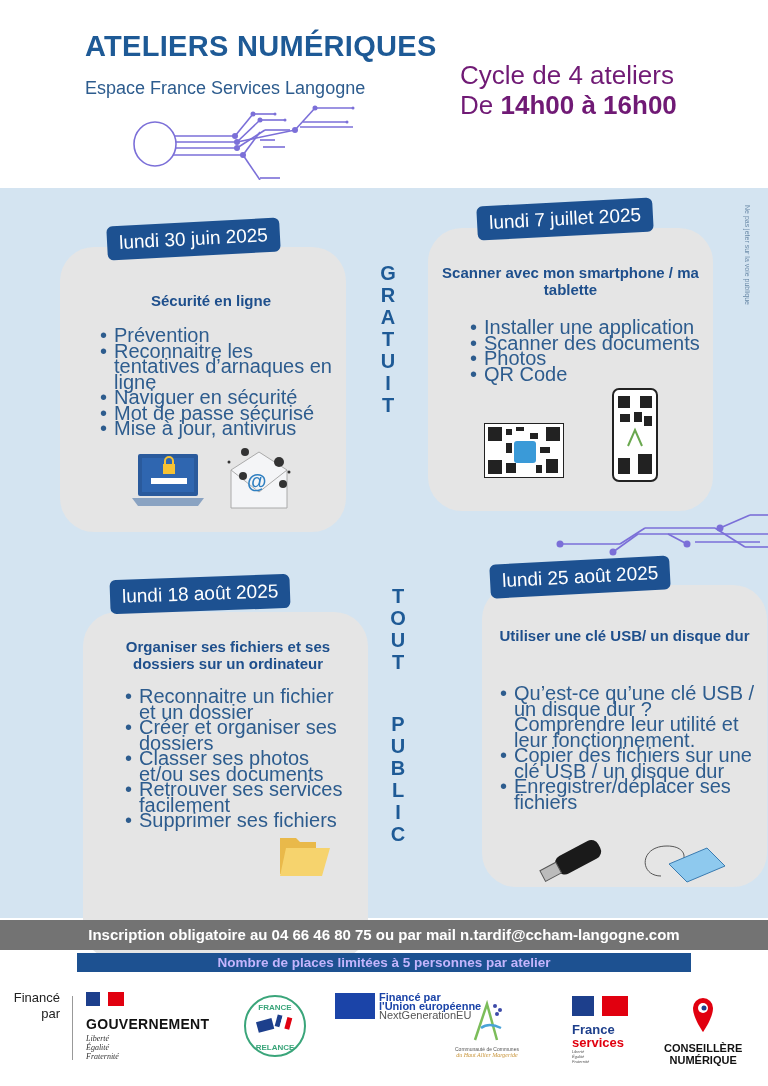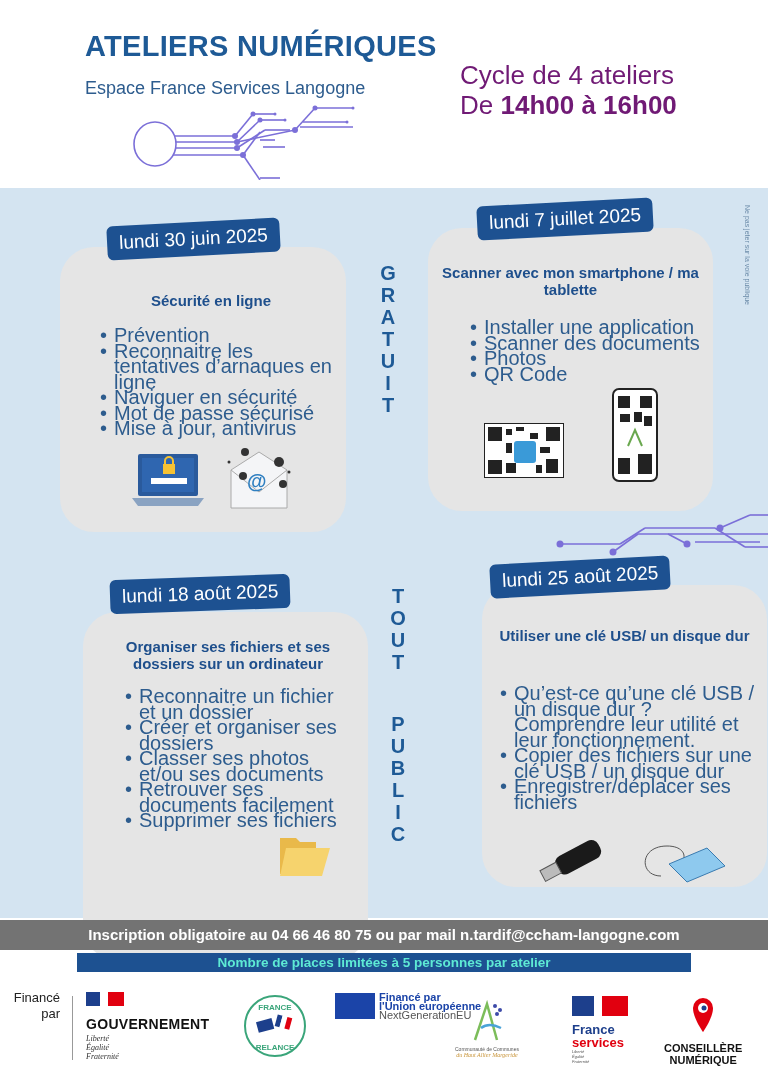--- a/index.html
+++ b/index.html
@@ -13,21 +13,21 @@
   .main { position: absolute; left: 0; top: 188px; width: 768px; height: 730px; background: #d4e4f1; }
   .card { position: absolute; background: #e5e5e5; border-radius: 34px; }
   .date-badge { position: absolute; background: #1d5191; color: #fff; font-size: 19px; padding: 6px 12px; border-radius: 6px; white-space: nowrap; }
   .card-title { position: absolute; font-weight: bold; color: #1e4f8c; font-size: 15px; text-align: center; line-height: 17px; }
   .bullets { position: absolute; list-style: none; color: #2d5c8e; font-size: 20px; line-height: 15.5px; }
   .bullets li { position: relative; padding-left: 16px; }
   .bullets li::before { content: "•"; position: absolute; left: 2px; top: 0; color: #2d5c8e; }
   .vword { position: absolute; font-weight: bold; color: #1e5a96; font-size: 20px; text-align: center; width: 24px; line-height: 22px; }
   .side-note { position: absolute; left: 744px; top: 205px; writing-mode: vertical-rl; font-size: 7px; color: #6a8aa8; }
   .band1 { position: absolute; left: 0; top: 920px; width: 768px; height: 30px; background: #737373; color: #fff; font-weight: bold; font-size: 15px; text-align: center; line-height: 30px; }
-  .band2 { position: absolute; left: 77px; top: 953px; width: 614px; height: 19px; background: #1d5191; color: #5eead4; font-weight: bold; font-size: 13.5px; text-align: center; line-height: 19px; }
+  .band2 { position: absolute; left: 77px; top: 953px; width: 614px; height: 19px; background: #1d5191; color: #c4b5fd; font-weight: bold; font-size: 13.5px; text-align: center; line-height: 19px; }
   .footer { position: absolute; left: 0; top: 982px; width: 768px; height: 104px; background: #fff; }
   .fin-par { position: absolute; left: 8px; top: 8px; font-size: 13px; color: #222; text-align: right; line-height: 16px; width: 52px; }
   .vline { position: absolute; left: 72px; top: 14px; width: 1px; height: 64px; background: #999; }
   .gov { position: absolute; left: 86px; top: 10px; }
   .gov-name { font-weight: bold; font-size: 14px; color: #111; margin-top: 6px; letter-spacing: 0.3px; }
   .gov-motto { font-family: "Liberation Serif", serif; font-style: italic; font-size: 8px; color: #333; line-height: 9px; margin-top: 2px; }
   .relance { position: absolute; left: 243px; top: 12px; }
   .eu { position: absolute; left: 335px; top: 11px; display: flex; gap: 4px; }
   .eu-flag { width: 40px; height: 26px; background: #1b44a8; position: relative; }
   .eu-text { font-size: 11px; color: #1b44a8; font-weight: bold; line-height: 9px; }
@@ -216,21 +216,21 @@
       <circle cx="170" cy="16" r="3.5"></circle>
     </g>
 </svg>
 
 <div class="card" style="left:83px; top:612px; width:285px; height:348px;">
   <div class="card-title" style="left:20px; top:26px; width:250px;">Organiser ses fichiers et ses dossiers sur un ordinateur</div>
   <ul class="bullets" style="left:40px; top:77px; width:230px;">
     <li>Reconnaitre un fichier et un dossier</li>
     <li> Créer et organiser ses dossiers</li>
     <li>Classer ses photos et/ou ses documents</li>
-    <li>Retrouver ses documents facilement</li>
+    <li>Retrouver ses services facilement</li>
     <li>Supprimer ses fichiers</li>
   </ul>
   <svg style="position:absolute; left:195px; top:222px;" width="54" height="44">
     <path d="M2 4 h16 l4 4 h16 v32 h-36 z" fill="#e9b94a"></path>
       <polygon points="8,14 52,14 44,42 2,42" fill="#f6d36d"></polygon>
   </svg>
 </div>
 <div class="date-badge" style="left:110px; top:577px; transform:rotate(-2deg);">lundi 18 août 2025</div>
 
 <div class="card" style="left:450px; top:585px; width:285px; height:302px;margin-left:32px;">

